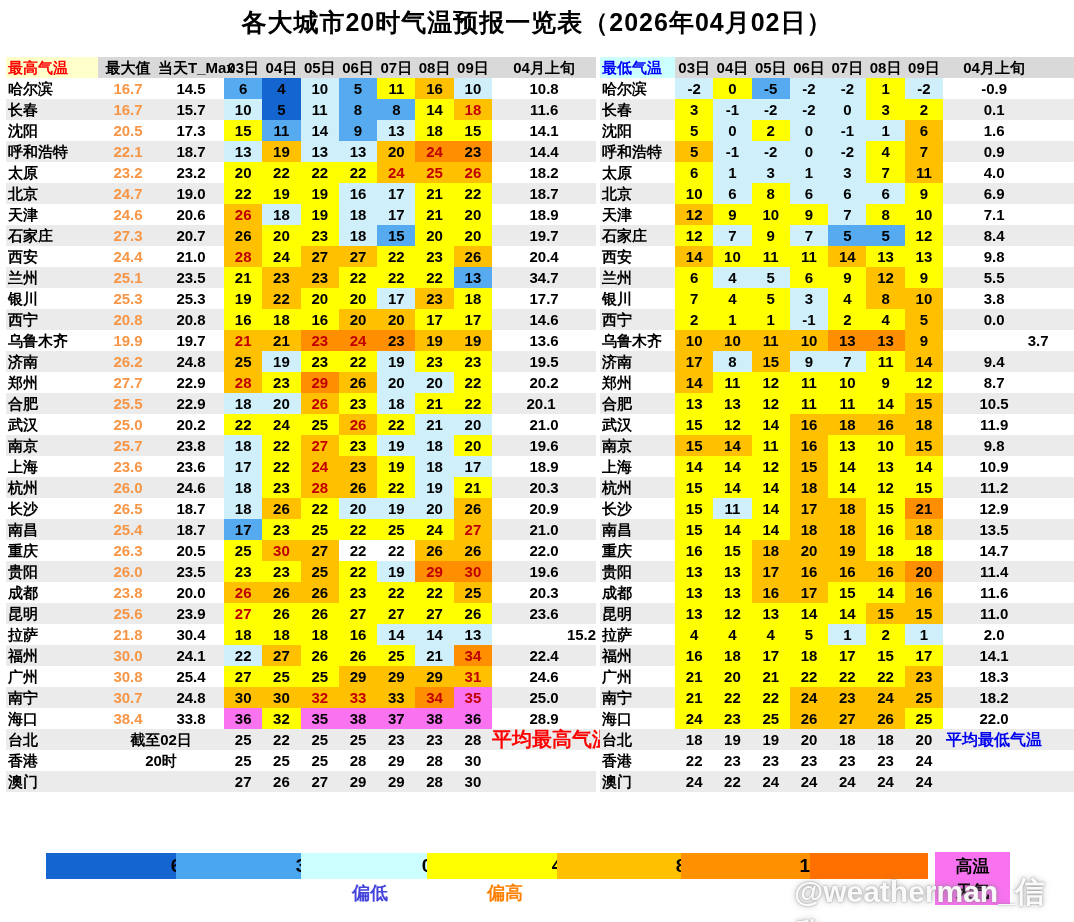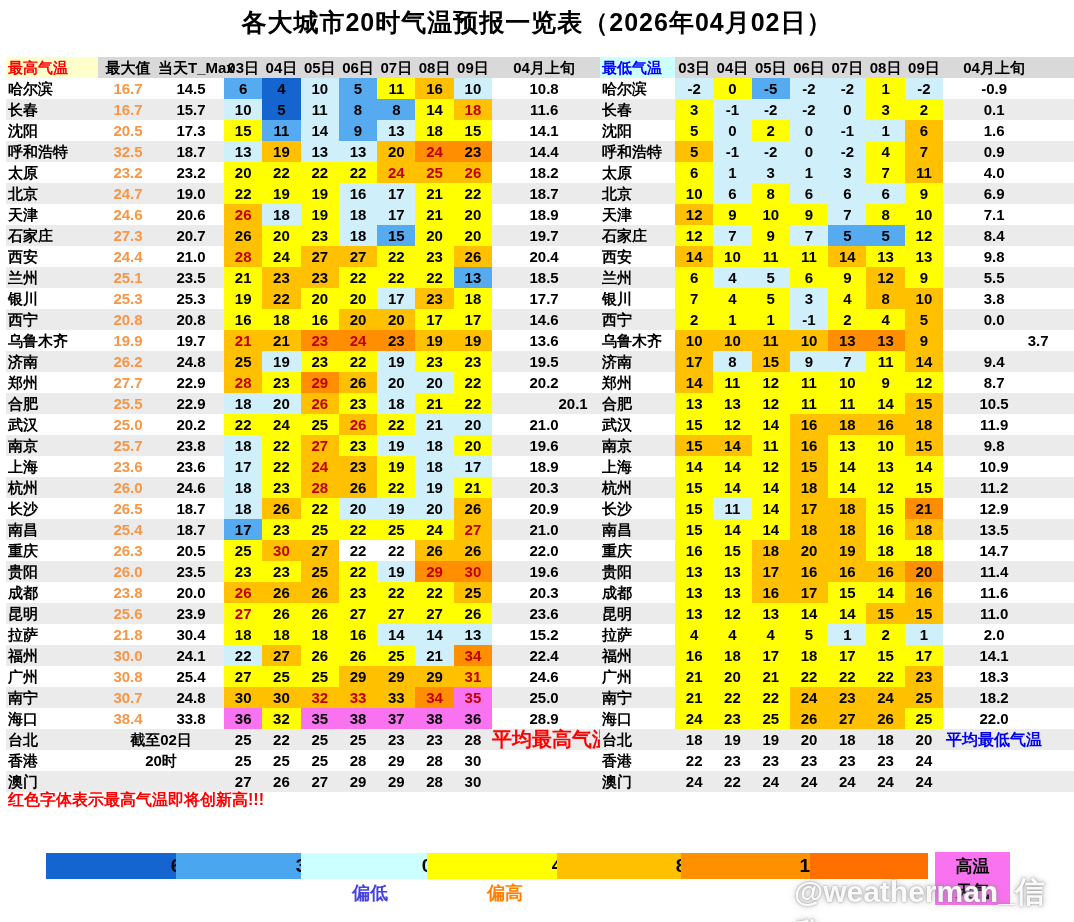--- a/index.html
+++ b/index.html
@@ -85,21 +85,21 @@
       <div class="cell" style="width: 38.3px; background: rgb(85, 170, 240);">11</div>
       <div class="cell" style="width: 38.3px; background: rgb(207, 239, 251);">14</div>
       <div class="cell" style="width: 38.3px; background: rgb(85, 170, 240);">9</div>
       <div class="cell" style="width: 38.3px; background: rgb(207, 239, 251);">13</div>
       <div class="cell" style="width: 38.3px; background: rgb(255, 255, 0);">18</div>
       <div class="cell" style="width: 38.3px; background: rgb(255, 255, 0);">15</div>
       <div class="cell" style="width: 104px;">14.1</div>
     </div>
     <div class="row stripe">
       <div class="cell city" style="width: 90px;">呼和浩特</div>
-      <div class="cell" style="width: 60px;;color:#F79646">32.5</div>
+      <div class="cell" style="width: 60px;;color:#F79646">22.1</div>
       <div class="cell" style="width: 66px;">18.7</div>
       <div class="cell" style="width: 38.3px; background: rgb(207, 239, 251);">13</div>
       <div class="cell" style="width: 38.3px; background: rgb(255, 192, 0);">19</div>
       <div class="cell" style="width: 38.3px; background: rgb(207, 239, 251);">13</div>
       <div class="cell" style="width: 38.3px; background: rgb(207, 239, 251);">13</div>
       <div class="cell" style="width: 38.3px; background: rgb(255, 192, 0);">20</div>
       <div class="cell" style="width: 38.3px; background: rgb(255, 143, 0); color: rgb(192, 0, 0);">24</div>
       <div class="cell" style="width: 38.3px; background: rgb(255, 143, 0);">23</div>
       <div class="cell" style="width: 104px;">14.4</div>
     </div>
@@ -172,21 +172,21 @@
       <div class="cell city" style="width: 90px;">兰州</div>
       <div class="cell" style="width: 60px;;color:#F79646">25.1</div>
       <div class="cell" style="width: 66px;">23.5</div>
       <div class="cell" style="width: 38.3px; background: rgb(255, 255, 0);">21</div>
       <div class="cell" style="width: 38.3px; background: rgb(255, 192, 0);">23</div>
       <div class="cell" style="width: 38.3px; background: rgb(255, 192, 0);">23</div>
       <div class="cell" style="width: 38.3px; background: rgb(255, 255, 0);">22</div>
       <div class="cell" style="width: 38.3px; background: rgb(255, 255, 0);">22</div>
       <div class="cell" style="width: 38.3px; background: rgb(255, 255, 0);">22</div>
       <div class="cell" style="width: 38.3px; background: rgb(85, 170, 240);">13</div>
-      <div class="cell" style="width: 104px;">18.5</div>
+      <div class="cell" style="width: 104px;">34.7</div>
     </div>
     <div class="row">
       <div class="cell city" style="width: 90px;">银川</div>
       <div class="cell" style="width: 60px;;color:#F79646">25.3</div>
       <div class="cell" style="width: 66px;">25.3</div>
       <div class="cell" style="width: 38.3px; background: rgb(255, 255, 0);">19</div>
       <div class="cell" style="width: 38.3px; background: rgb(255, 192, 0);">22</div>
       <div class="cell" style="width: 38.3px; background: rgb(255, 255, 0);">20</div>
       <div class="cell" style="width: 38.3px; background: rgb(255, 255, 0);">20</div>
       <div class="cell" style="width: 38.3px; background: rgb(207, 239, 251);">17</div>
@@ -250,21 +250,21 @@
       <div class="cell city" style="width: 90px;">合肥</div>
       <div class="cell" style="width: 60px;;color:#F79646">25.5</div>
       <div class="cell" style="width: 66px;">22.9</div>
       <div class="cell" style="width: 38.3px; background: rgb(207, 239, 251);">18</div>
       <div class="cell" style="width: 38.3px; background: rgb(207, 239, 251);">20</div>
       <div class="cell" style="width: 38.3px; background: rgb(255, 192, 0); color: rgb(192, 0, 0);">26</div>
       <div class="cell" style="width: 38.3px; background: rgb(255, 255, 0);">23</div>
       <div class="cell" style="width: 38.3px; background: rgb(207, 239, 251);">18</div>
       <div class="cell" style="width: 38.3px; background: rgb(255, 255, 0);">21</div>
       <div class="cell" style="width: 38.3px; background: rgb(255, 255, 0);">22</div>
-      <div class="cell" style="width: 98px; padding-left: 32px;">20.1</div>
+      <div class="cell" style="width: 98px;">20.1</div>
     </div>
     <div class="row">
       <div class="cell city" style="width: 90px;">武汉</div>
       <div class="cell" style="width: 60px;;color:#F79646">25.0</div>
       <div class="cell" style="width: 66px;">20.2</div>
       <div class="cell" style="width: 38.3px; background: rgb(255, 255, 0);">22</div>
       <div class="cell" style="width: 38.3px; background: rgb(255, 255, 0);">24</div>
       <div class="cell" style="width: 38.3px; background: rgb(255, 255, 0);">25</div>
       <div class="cell" style="width: 38.3px; background: rgb(255, 192, 0); color: rgb(192, 0, 0);">26</div>
       <div class="cell" style="width: 38.3px; background: rgb(255, 255, 0);">22</div>
@@ -393,21 +393,21 @@
       <div class="cell city" style="width: 90px;">拉萨</div>
       <div class="cell" style="width: 60px;;color:#F79646">21.8</div>
       <div class="cell" style="width: 66px;">30.4</div>
       <div class="cell" style="width: 38.3px; background: rgb(255, 255, 0);">18</div>
       <div class="cell" style="width: 38.3px; background: rgb(255, 255, 0);">18</div>
       <div class="cell" style="width: 38.3px; background: rgb(255, 255, 0);">18</div>
       <div class="cell" style="width: 38.3px; background: rgb(255, 255, 0);">16</div>
       <div class="cell" style="width: 38.3px; background: rgb(207, 239, 251);">14</div>
       <div class="cell" style="width: 38.3px; background: rgb(207, 239, 251);">14</div>
       <div class="cell" style="width: 38.3px; background: rgb(207, 239, 251);">13</div>
-      <div class="cell" style="width: 104px;">15.2</div>
+      <div class="cell" style="width: 104px; text-align: right;">15.2</div>
     </div>
     <div class="row stripe">
       <div class="cell city" style="width: 90px;">福州</div>
       <div class="cell" style="width: 60px;;color:#F79646">30.0</div>
       <div class="cell" style="width: 66px;">24.1</div>
       <div class="cell" style="width: 38.3px; background: rgb(207, 239, 251);">22</div>
       <div class="cell" style="width: 38.3px; background: rgb(255, 192, 0);">27</div>
       <div class="cell" style="width: 38.3px; background: rgb(255, 255, 0);">26</div>
       <div class="cell" style="width: 38.3px; background: rgb(255, 255, 0);">26</div>
       <div class="cell" style="width: 38.3px; background: rgb(255, 255, 0);">25</div>
@@ -873,21 +873,20 @@
       <div class="cell" style="width: 38.3px;">24</div>
       <div class="cell" style="width: 38.3px;">24</div>
       <div class="cell" style="width: 38.3px;">24</div>
       <div class="cell" style="width: 38.3px;">24</div>
       <div class="cell" style="width: 38.3px;">24</div>
       <div class="cell" style="width: 102px;"></div>
     </div>
   </div>
 
 <div id="notes">
-    <div style="color: rgb(255, 0, 0);">红色字体表示最高气温即将创新高!!!</div>
   </div>
 
 <div id="legend-bar">
     <div class="seg" style="width: 130px; background: rgb(21, 101, 208);">
       <span class="seg-label">6</span>
     </div>
     <div class="seg" style="width: 125px; background: rgb(75, 166, 240);">
       <span class="seg-label">3</span>
     </div>
     <div class="seg" style="width: 126px; background: rgb(204, 255, 255);">

